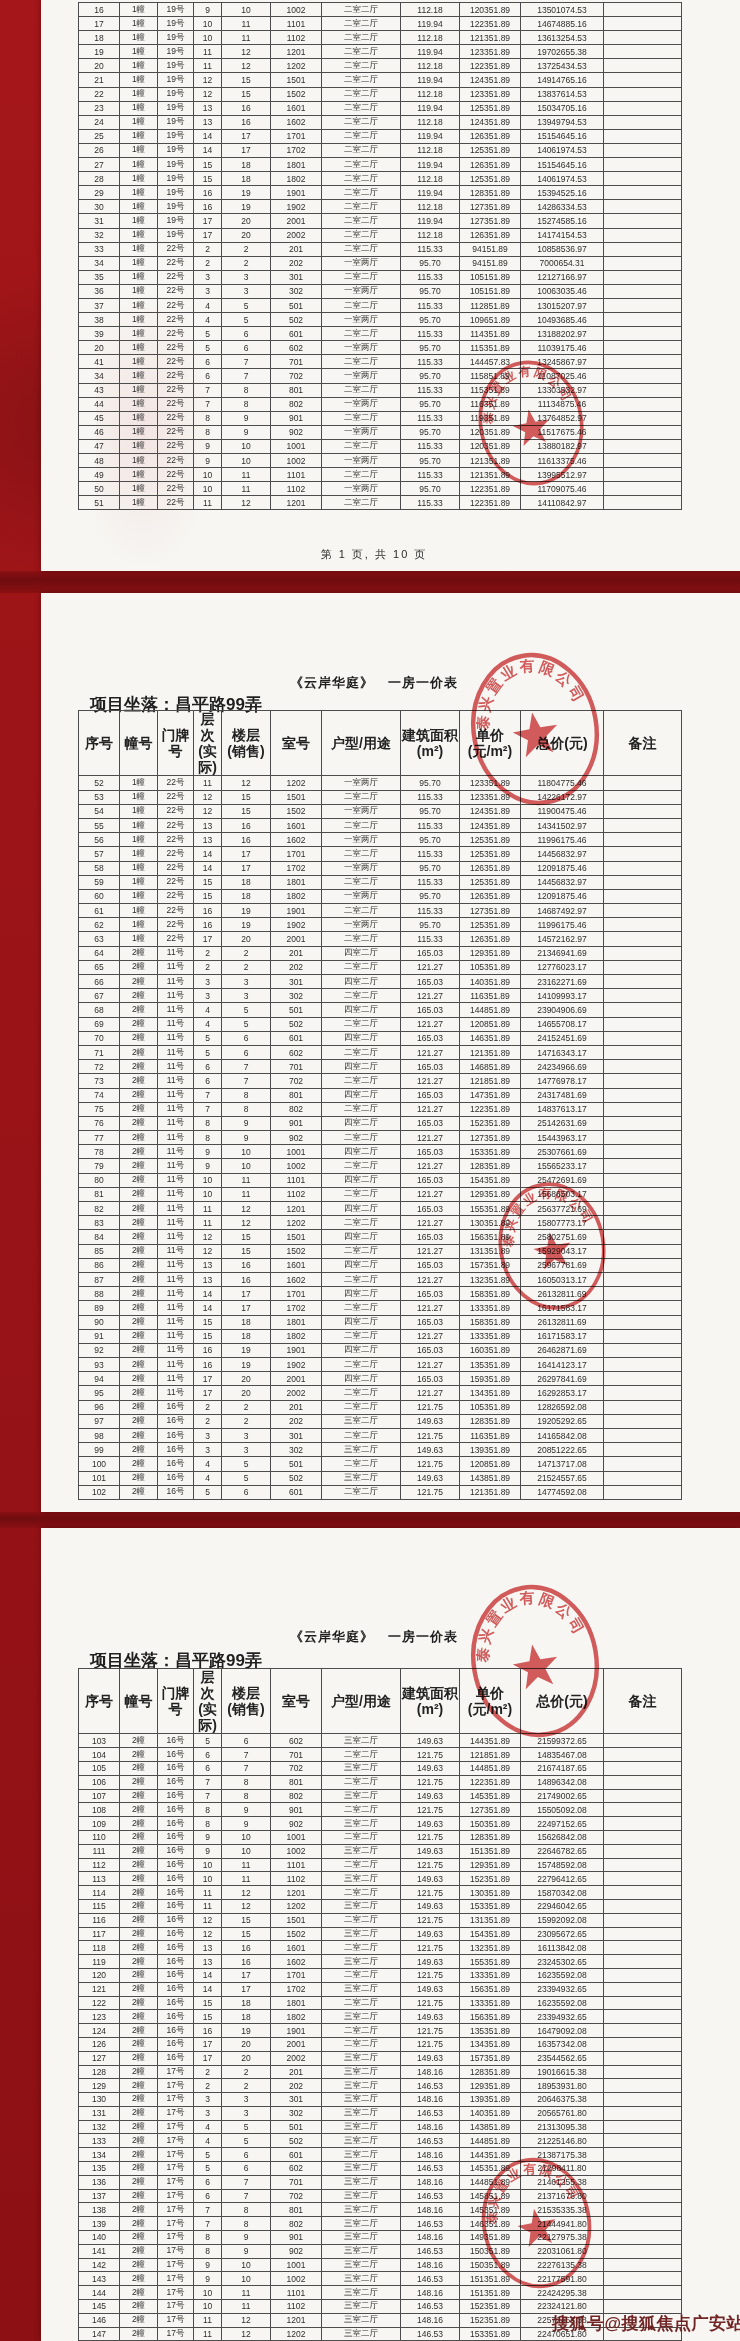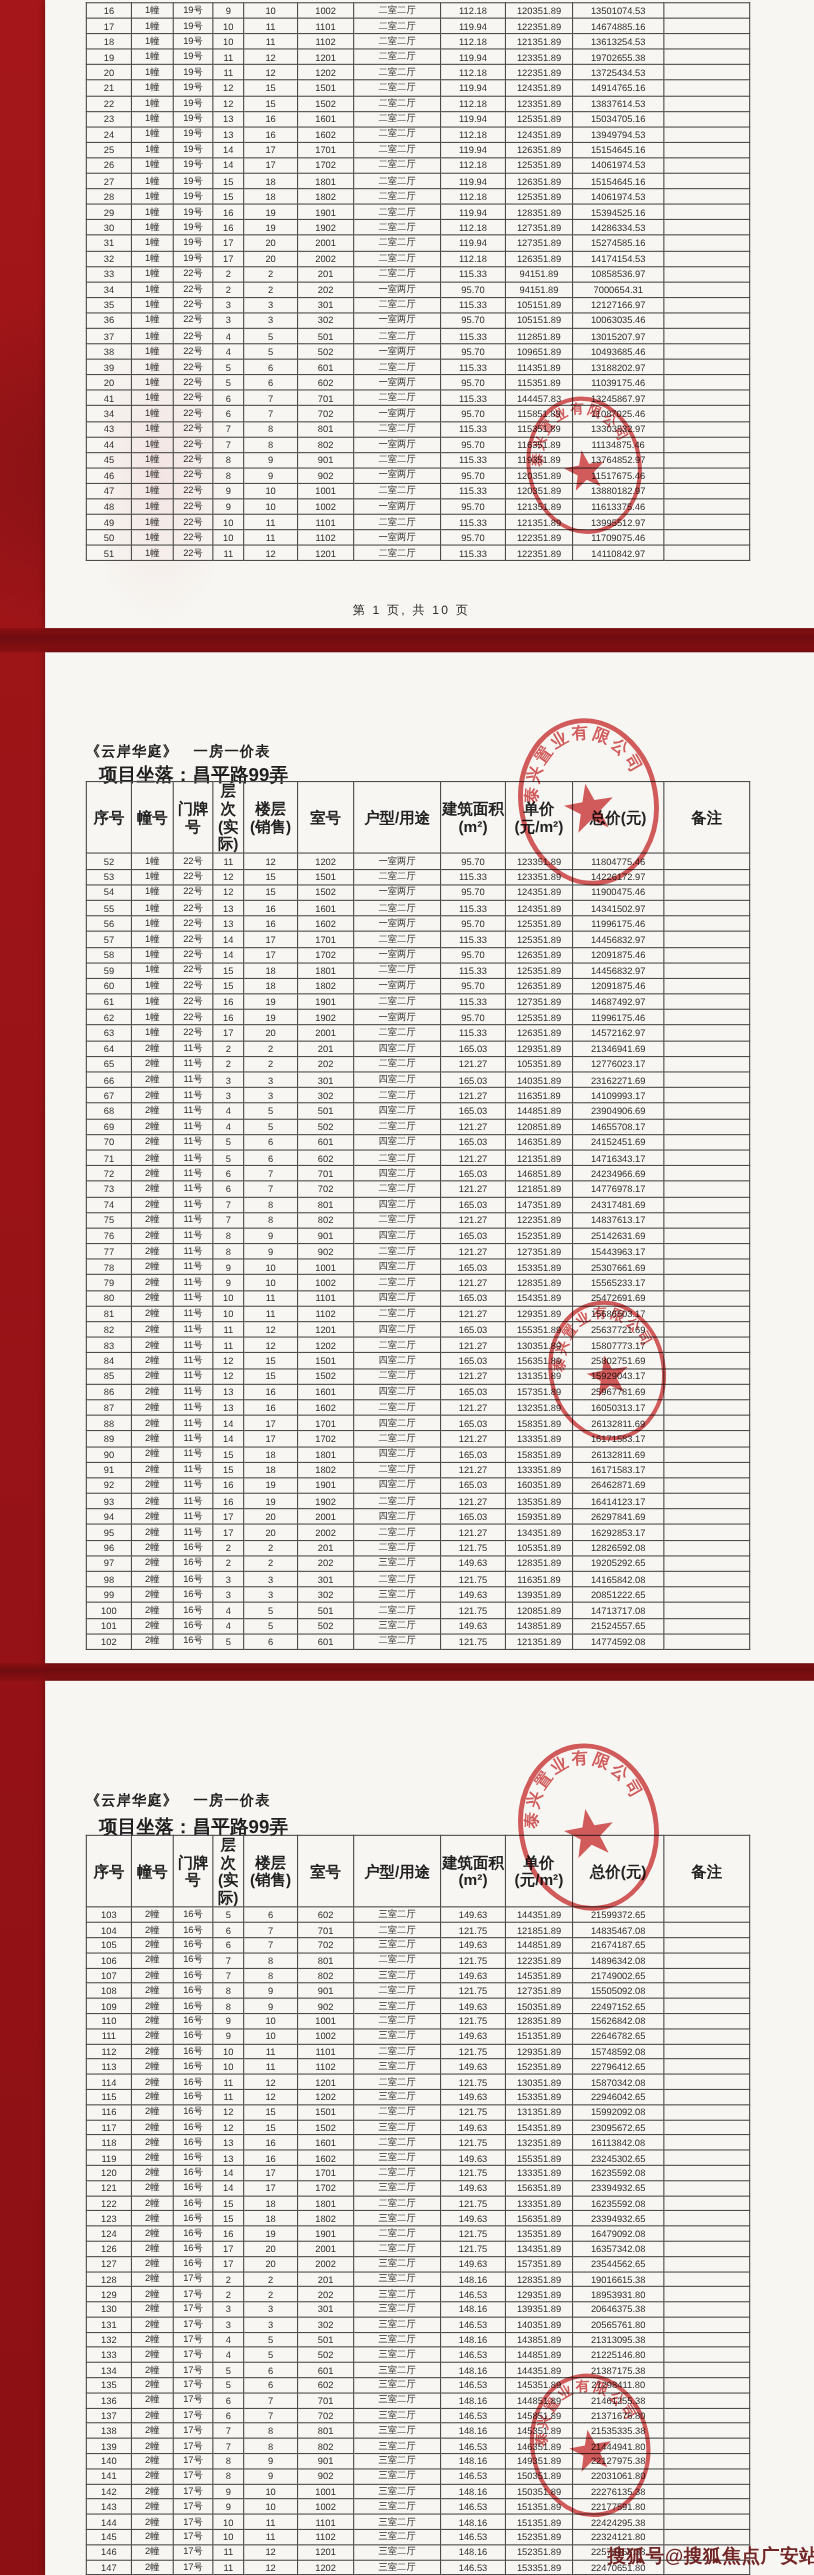--- a/index.html
+++ b/index.html
@@ -40,21 +40,21 @@
   td:nth-child(3),th:nth-child(3){width:35px;}
   td:nth-child(4),th:nth-child(4){width:27px;}
   td:nth-child(5),th:nth-child(5){width:48px;}
   td:nth-child(6),th:nth-child(6){width:50px;}
   td:nth-child(7),th:nth-child(7){width:78px;}
   td:nth-child(8),th:nth-child(8){width:58px;}
   td:nth-child(9),th:nth-child(9){width:60px;}
   td:nth-child(10),th:nth-child(10){width:82px;}
   td:nth-child(11),th:nth-child(11){width:77px;}
 
-  .doc-title{position:absolute;left:37px;width:592px;text-align:left;
+  .doc-title{position:absolute;left:37px;width:592px;text-align:center;
              font-size:13px;font-weight:700;color:#1f1f1f;letter-spacing:1px;}
   #page2 .doc-title{top:81px;}
   #page3 .doc-title{top:100px;}
   .doc-location{position:absolute;left:49px;font-size:17px;font-weight:700;color:#1f1f1f;}
   #page2 .doc-location{top:100px;}
   #page3 .doc-location{top:121px;}
   .page-footer{position:absolute;left:37px;width:592px;text-align:center;
                font-size:11px;color:#2b2b2b;letter-spacing:2px;}
   #page1 .page-footer{top:547px;}
   #page2 .page-footer{top:921px;font-weight:bold;}

